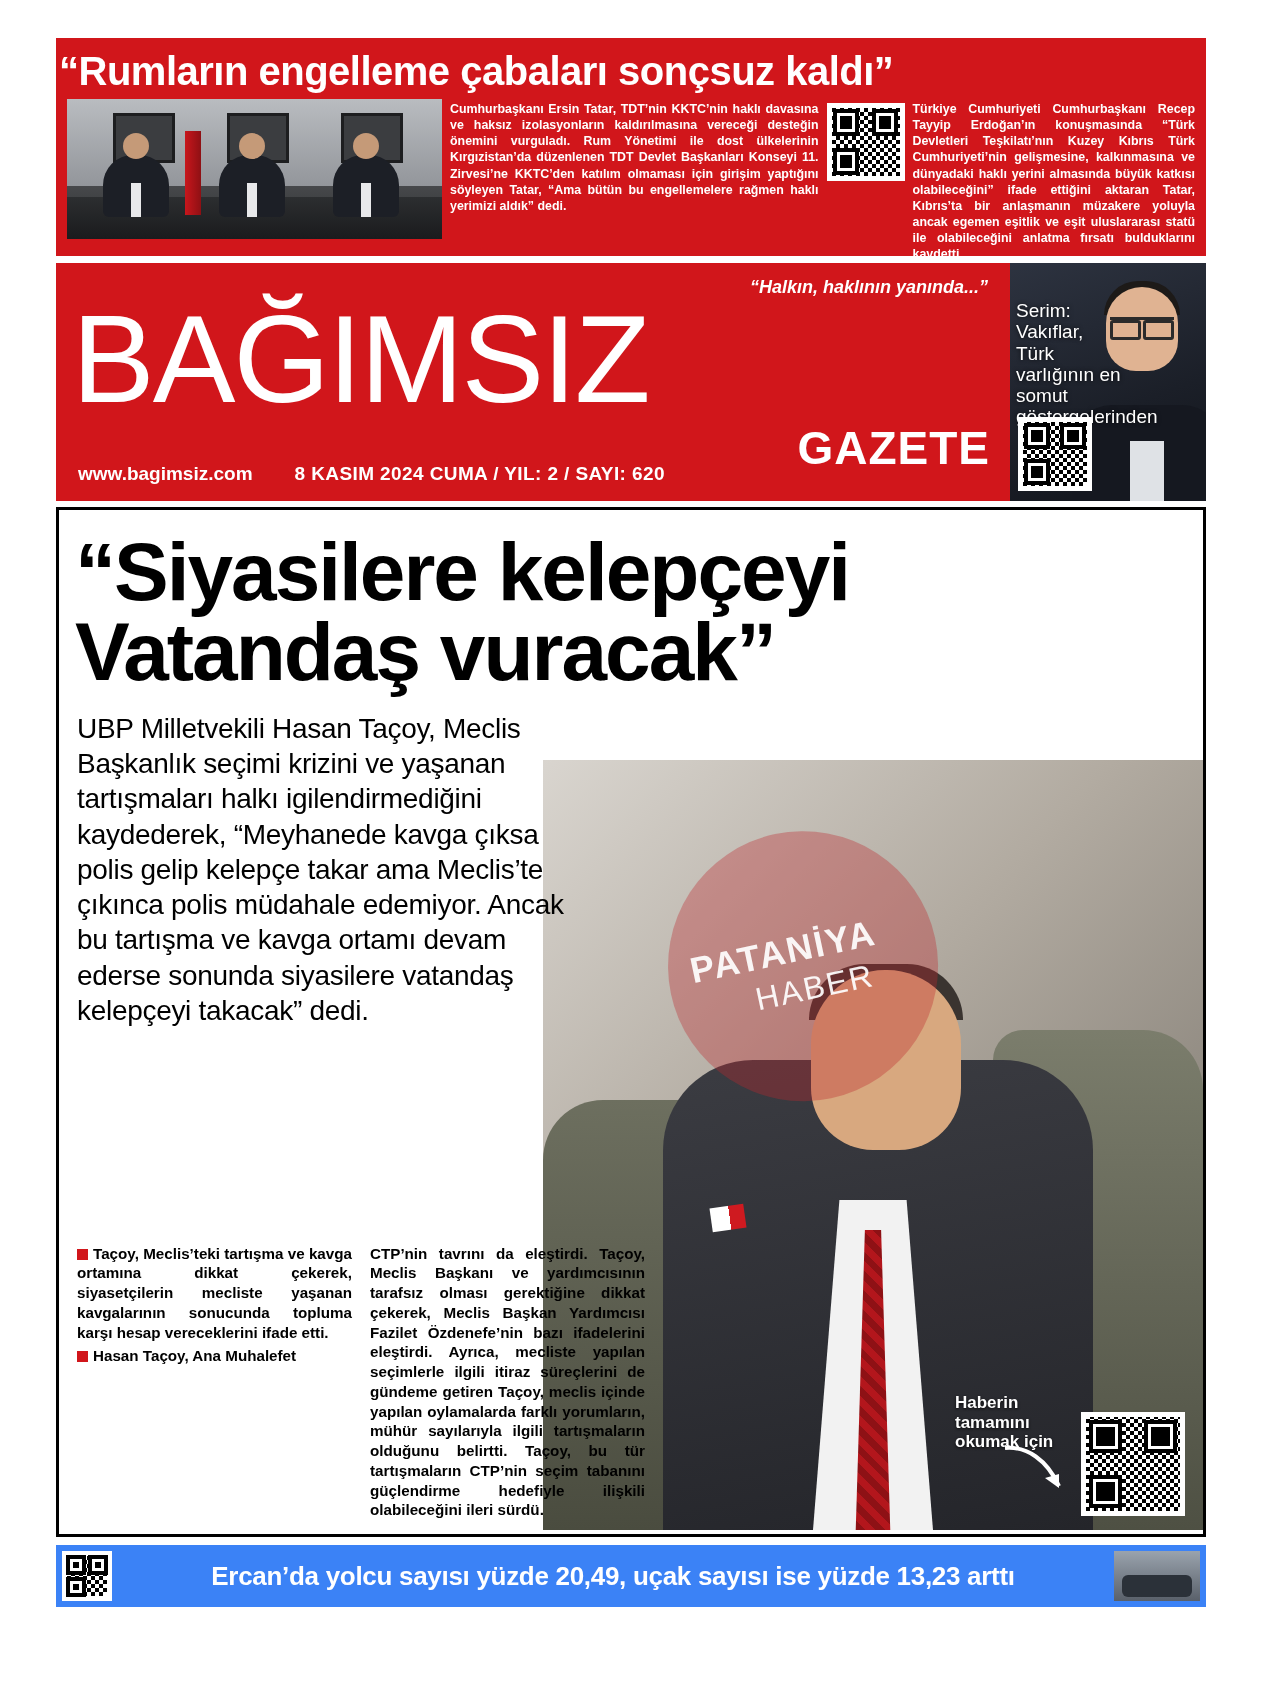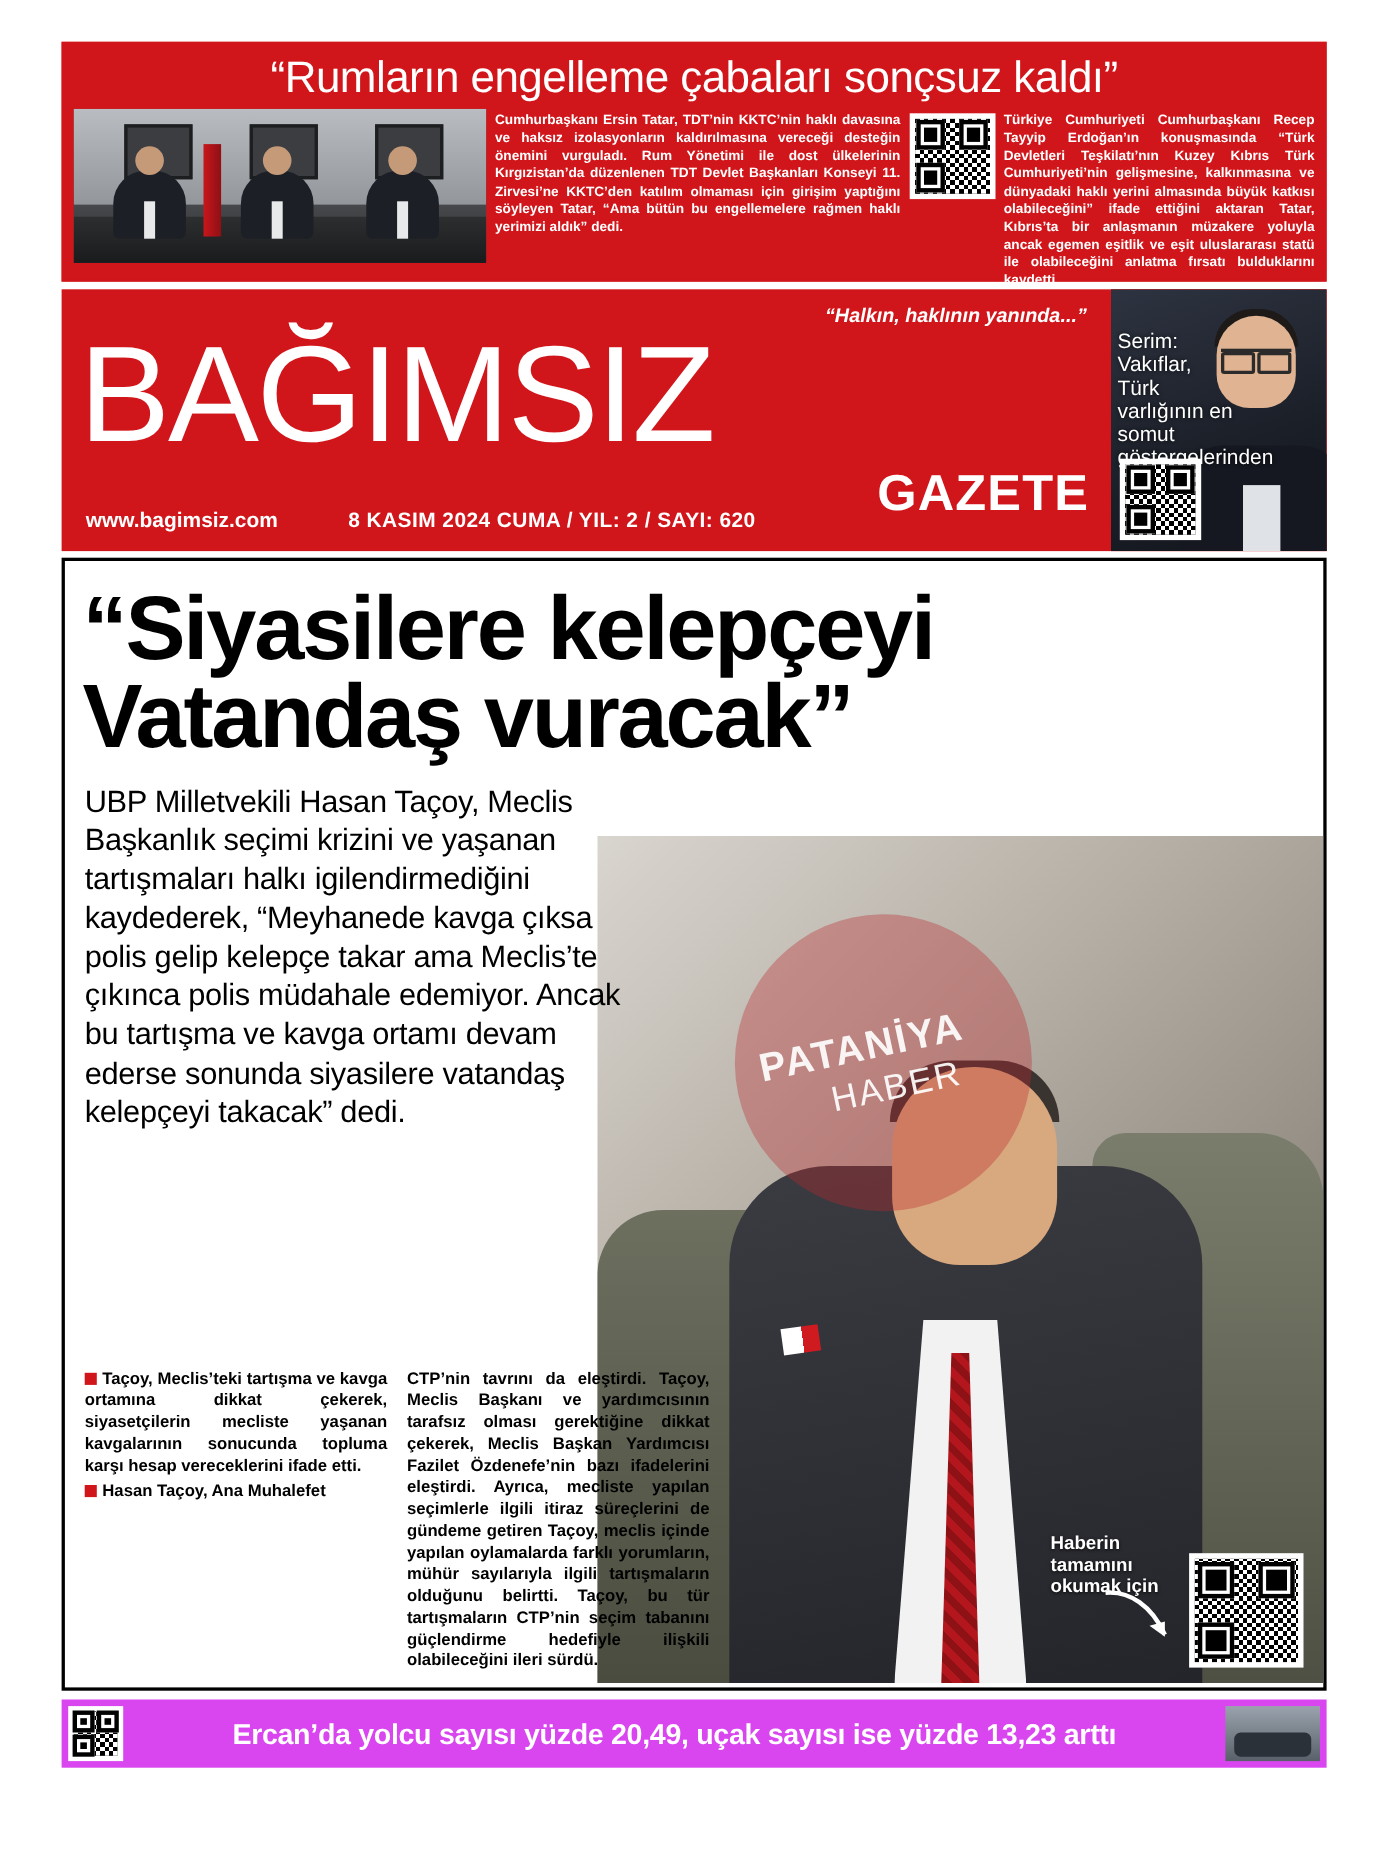--- a/index.html
+++ b/index.html
@@ -28,22 +28,22 @@
     position: relative;
     margin-top: 38px;
     border: 3px solid #d1161b;
     background: #d1161b;
     height: 218px;
     box-sizing: border-box;
   }
   .top-banner-title {
     color: #ffffff;
     font-size: 40px;
-    font-weight: normal;
-    text-align: center;
+    font-weight: bold;
+    text-align: left;
     letter-spacing: -0.5px;
     line-height: 1;
     padding: 10px 0 8px 0;
     white-space: nowrap;
   }
   .top-banner-body {
     display: flex;
     gap: 8px;
     padding: 0 8px 8px 8px;
     height: 148px;
@@ -191,21 +191,21 @@
     font-size: 46px;
     font-weight: bold;
     letter-spacing: 1px;
   }
   .mast-bottom {
     position: absolute;
     left: 22px;
     bottom: 16px;
     display: flex;
     align-items: baseline;
-    gap: 64px;
+    gap: 42px;
     color: #ffffff;
   }
   .site-url { font-size: 19px; font-weight: bold; }
   .issue-line { font-size: 19px; font-weight: bold; letter-spacing: 0.4px; }
 
   .masthead-side {
     width: 196px;
     background: #d1161b;
     position: relative;
     flex: none;
@@ -456,21 +456,21 @@
     right: 118px;
     bottom: 22px;
     width: 66px; height: 50px;
   }
   .qr-main { width: 104px; height: 104px; }
 
   
   .bottom-bar {
     margin-top: 8px;
     height: 62px;
-    background: #d946ef;
+    background: #3b82f6;
     display: flex;
     align-items: center;
     gap: 12px;
     padding: 0 6px;
     box-sizing: border-box;
   }
   .qr-bottom { width: 50px; height: 50px; flex: none; }
   .bottom-text {
     flex: 1;
     color: #ffffff;

